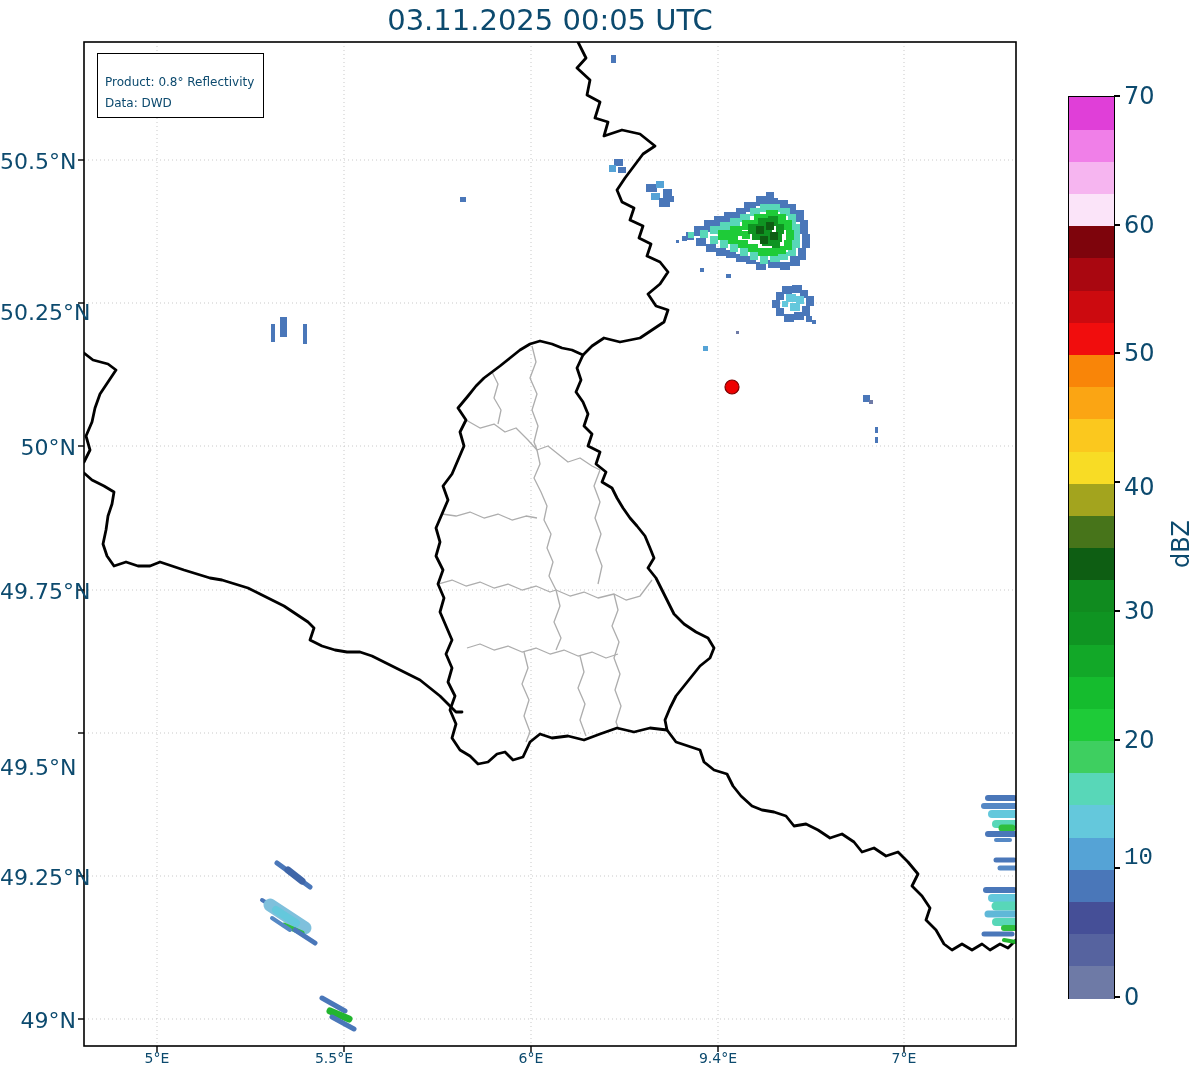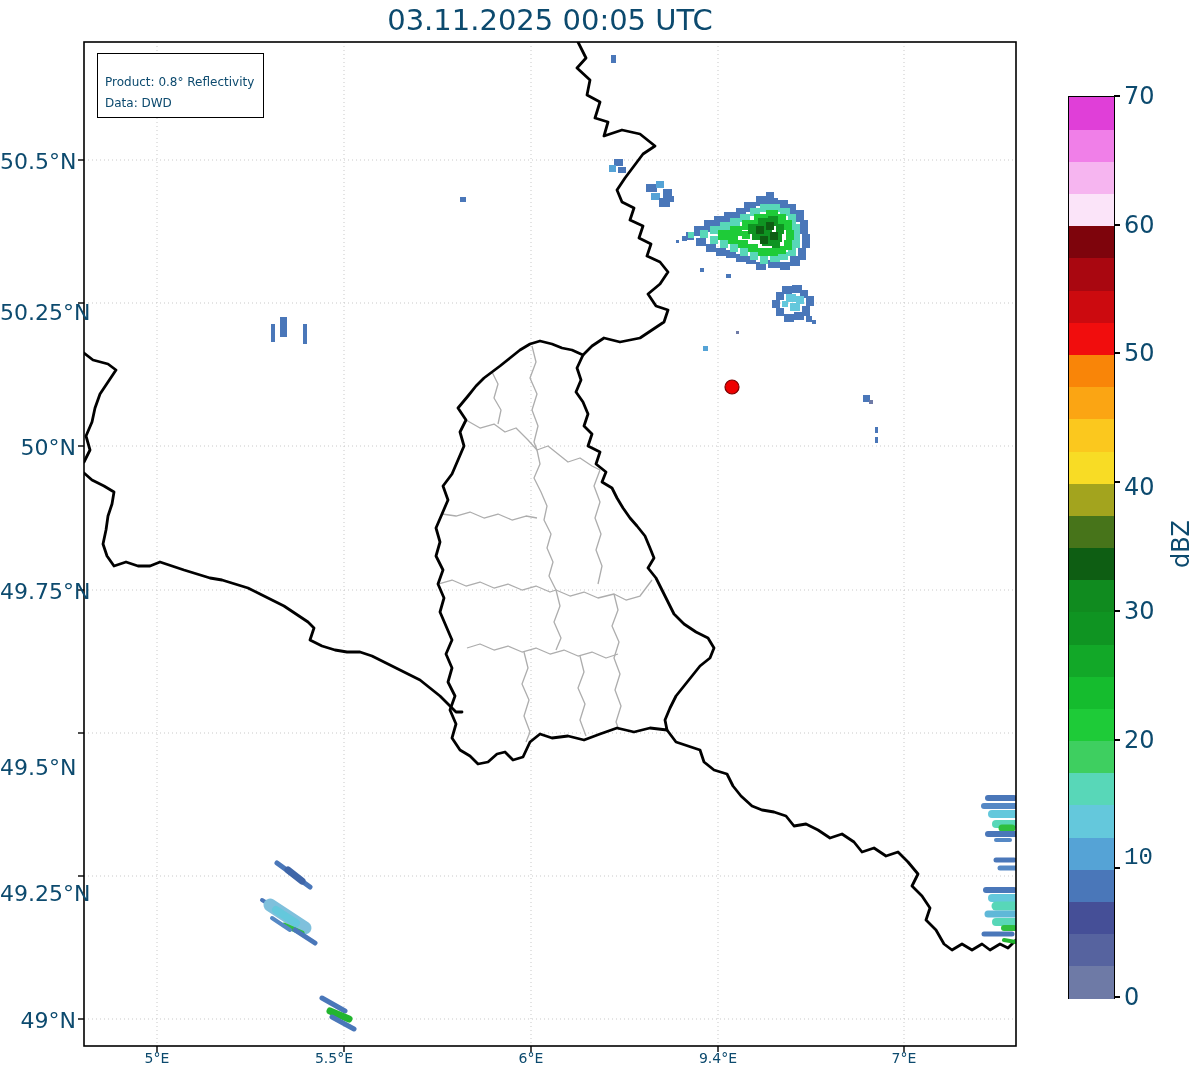--- a/index.html
+++ b/index.html
@@ -268,21 +268,21 @@
     <div>Product: 0.8° Reflectivity</div>
     <div>Data: DWD</div>
   </div>
 
   <div id="yticks">
       <div class="ytick" style="top: 149px;">50.5°N</div>
       <div class="ytick" style="top: 300px;">50.25°N</div>
       <div class="ytick" style="top: 435px;">50°N</div>
       <div class="ytick" style="top: 579px; text-align: right;">49.75°N</div>
       <div class="ytick" style="top: 755px;">49.5°N</div>
-      <div class="ytick" style="top: 865px; margin-top: 16px;">49.25°N</div>
+      <div class="ytick" style="top: 865px;">49.25°N</div>
       <div class="ytick" style="top: 1008px;">49°N</div>
     </div>
   <div id="xticks">
       <div class="xtick" style="left: 112px;">5°E</div>
       <div class="xtick" style="left: 289px;">5.5°E</div>
       <div class="xtick" style="left: 486px;">6°E</div>
       <div class="xtick" style="left: 673px;">9.4°E</div>
       <div class="xtick" style="left: 859px;">7°E</div>
     </div>
 

